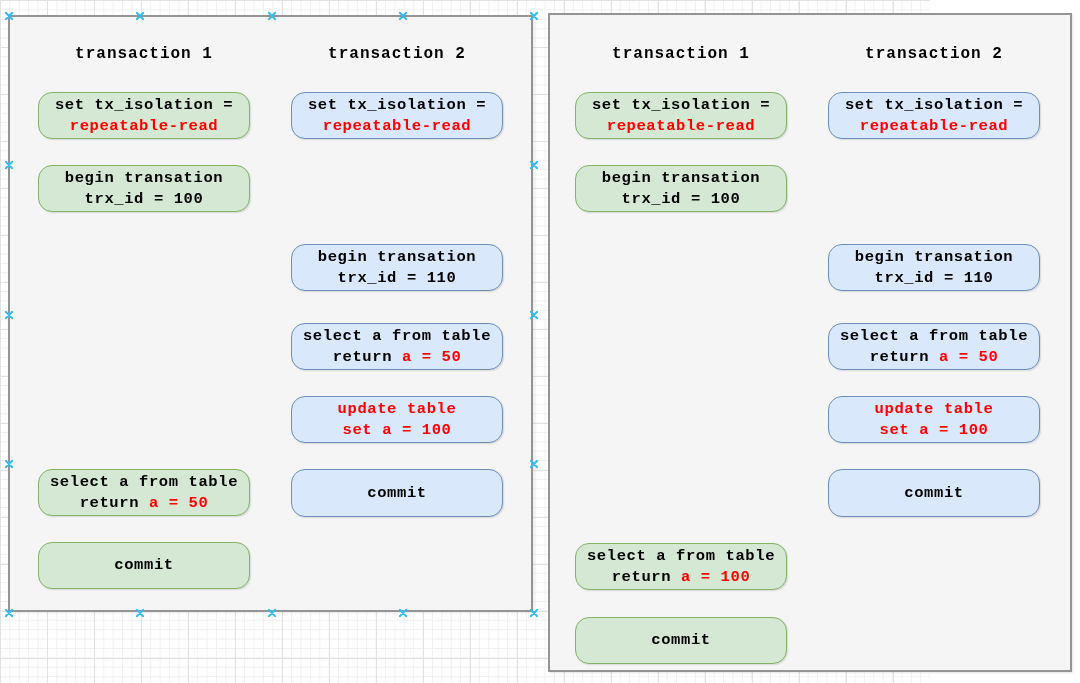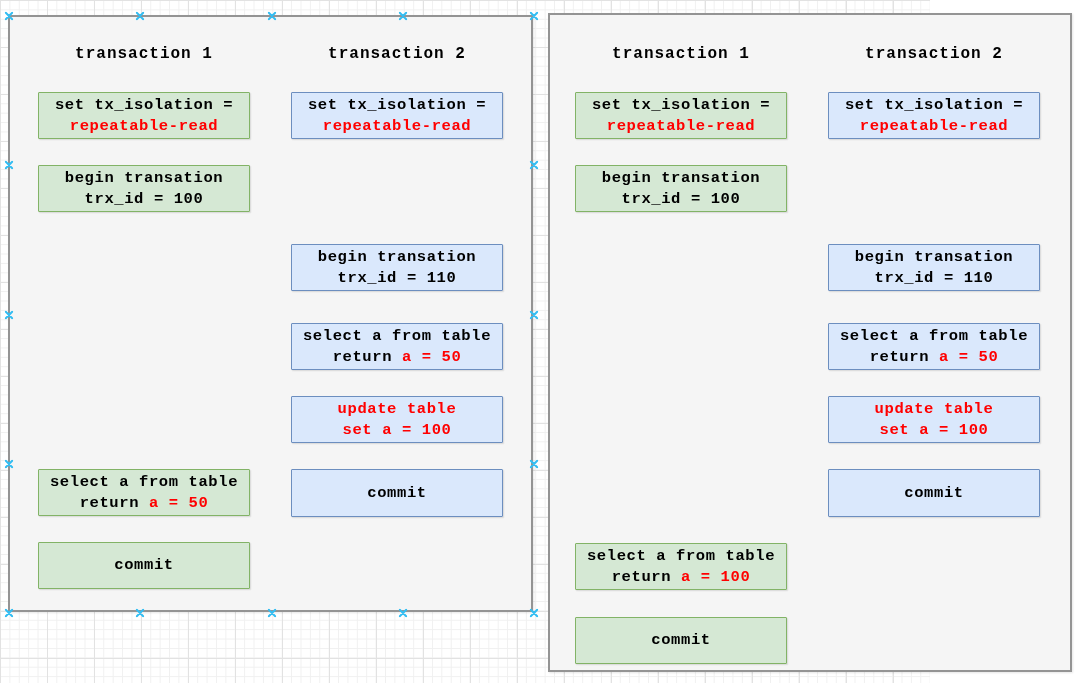--- a/index.html
+++ b/index.html
@@ -24,21 +24,21 @@
     border: 2px solid var(--panel-border, #949494);
     box-shadow: 1px 1px 2px rgba(0,0,0,0.10);
   }
   .col-header {
     position: absolute; text-align: center;
     font-weight: bold; font-size: 16px; letter-spacing: 1px;
     line-height: 22px; color: var(--ink, #000);
     cursor: default; white-space: nowrap;
   }
   .node {
-    position: absolute; border-radius: 1px;
+    position: absolute; border-radius: 14px;
     display: flex; flex-direction: column; align-items: center; justify-content: center;
     font-weight: bold; font-size: 15.5px; letter-spacing: 0.6px; line-height: 21px;
     color: var(--ink, #000); white-space: nowrap; text-align: center;
     box-shadow: 1px 1px 1.5px rgba(0,0,0,0.12);
     cursor: default;
   }
   .node.green { background: var(--green-fill, #d5e8d4); border: 1.5px solid var(--green-border, #82b366); }
   .node.blue  { background: var(--blue-fill,  #dae8fc); border: 1.5px solid var(--blue-border,  #6c8ebf); }
   .red { color: var(--red, #ff0000); }
   .handle {

